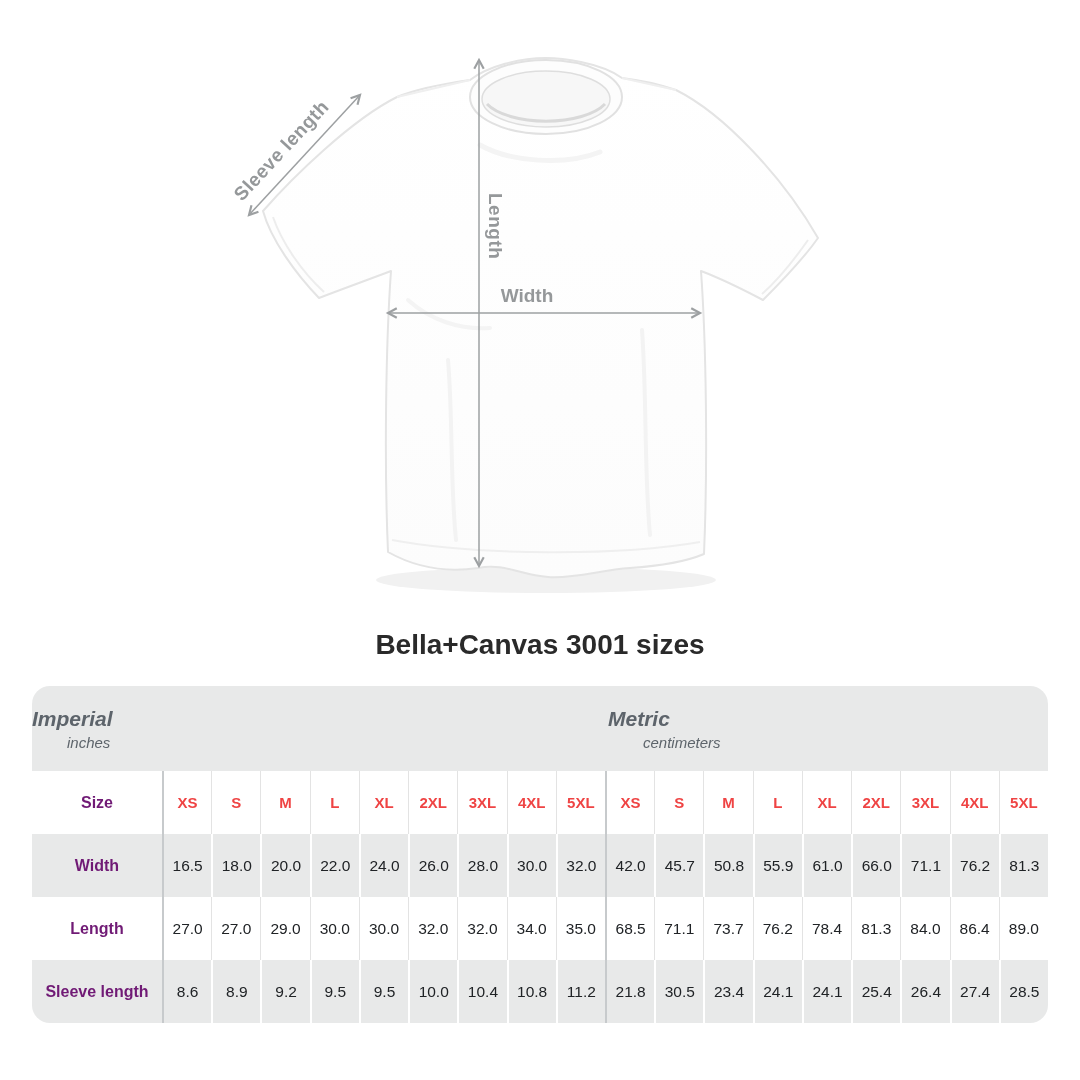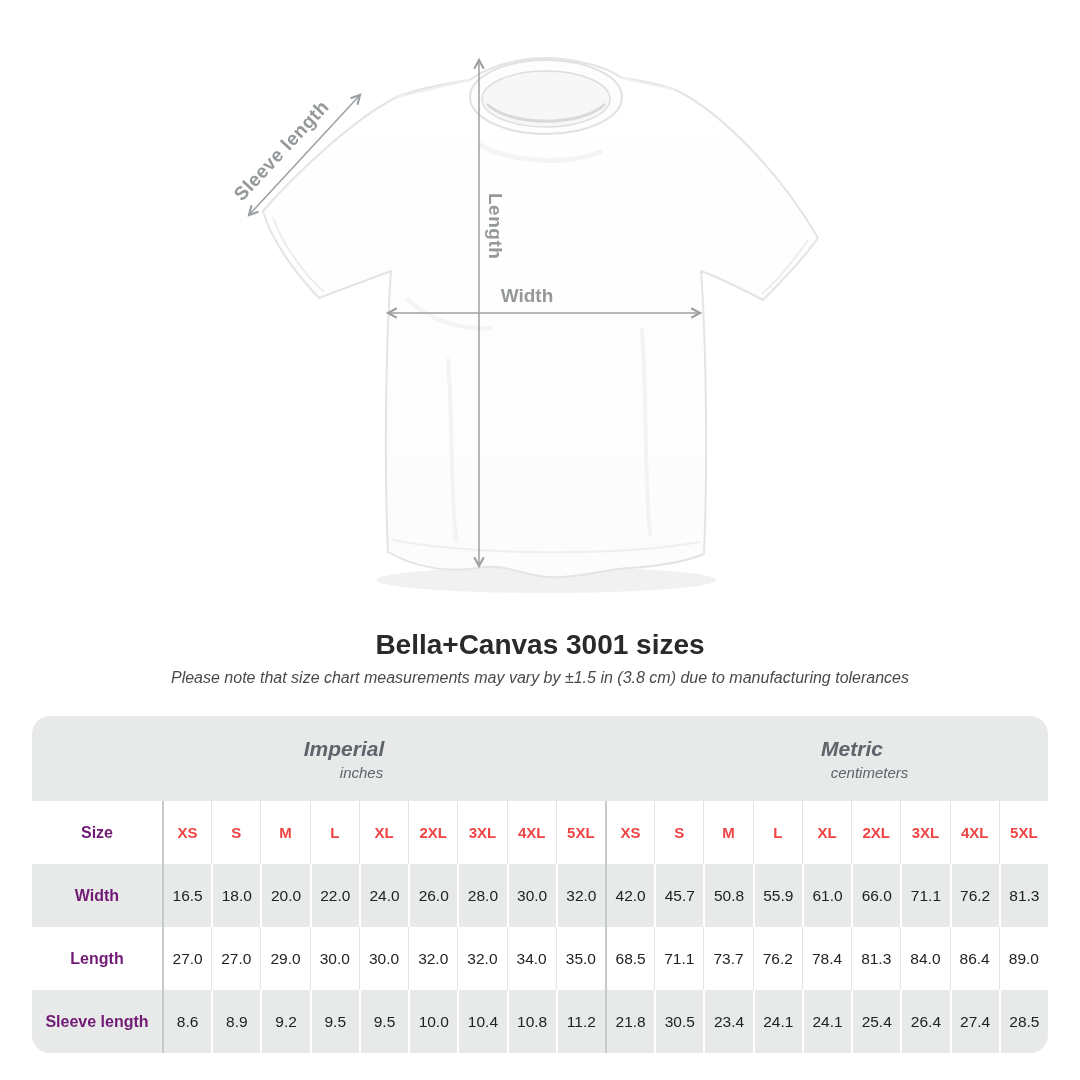--- a/index.html
+++ b/index.html
@@ -20,22 +20,22 @@
   }
   .sheet {
     width:1016px; margin:26px auto 0 auto;
     border-radius:18px; overflow:hidden; background:#ffffff;
   }
   .band {
     height:85px; background:#e8e9e9;
     display:grid; grid-template-columns:576px 440px;
   }
   .band-sec {
-    display:flex; flex-direction:column; align-items:center; justify-content:center;
-    gap:3px; color:#5d646b;padding-left:48px;
+    display:flex; flex-direction:column; justify-content:center;
+    gap:3px; color:#5d646b;
   }
   .band-name { font-style:italic; font-weight:bold; font-size:21px; }
   .band-unit { font-style:italic; font-size:15px;margin-left:35px; }
   .grid-row {
     display:grid; grid-template-columns:130px repeat(18,1fr); height:63px;
     background:#ffffff;
   }
   .grid-row.alt { background:#e8e9e9; }
   .lbl {
     display:flex; align-items:center; justify-content:center;
@@ -110,21 +110,20 @@
 
       <g fill="#95989a" font-weight="bold" font-size="19" font-family="Liberation Sans, DejaVu Sans, sans-serif">
         <text transform="translate(489 193) rotate(90)" letter-spacing="0.5">Length</text>
         <text x="527" y="302" text-anchor="middle">Width</text>
         <text transform="translate(242 202) rotate(-47)" letter-spacing="0.5">Sleeve length</text>
       </g>
     </svg>
   </div>
 
   <h1 class="page-title">Bella+Canvas 3001 sizes</h1>
-  <p class="page-subtitle">Please note that size chart measurements may vary by ±1.5 in (3.8 cm) due to manufacturing tolerances</p>
 
   <div class="sheet">
     <div class="band">
       <div class="band-sec">
         <div class="band-name">Imperial</div>
         <div class="band-unit">inches</div>
       </div>
       <div class="band-sec">
         <div class="band-name">Metric</div>
         <div class="band-unit">centimeters</div>

